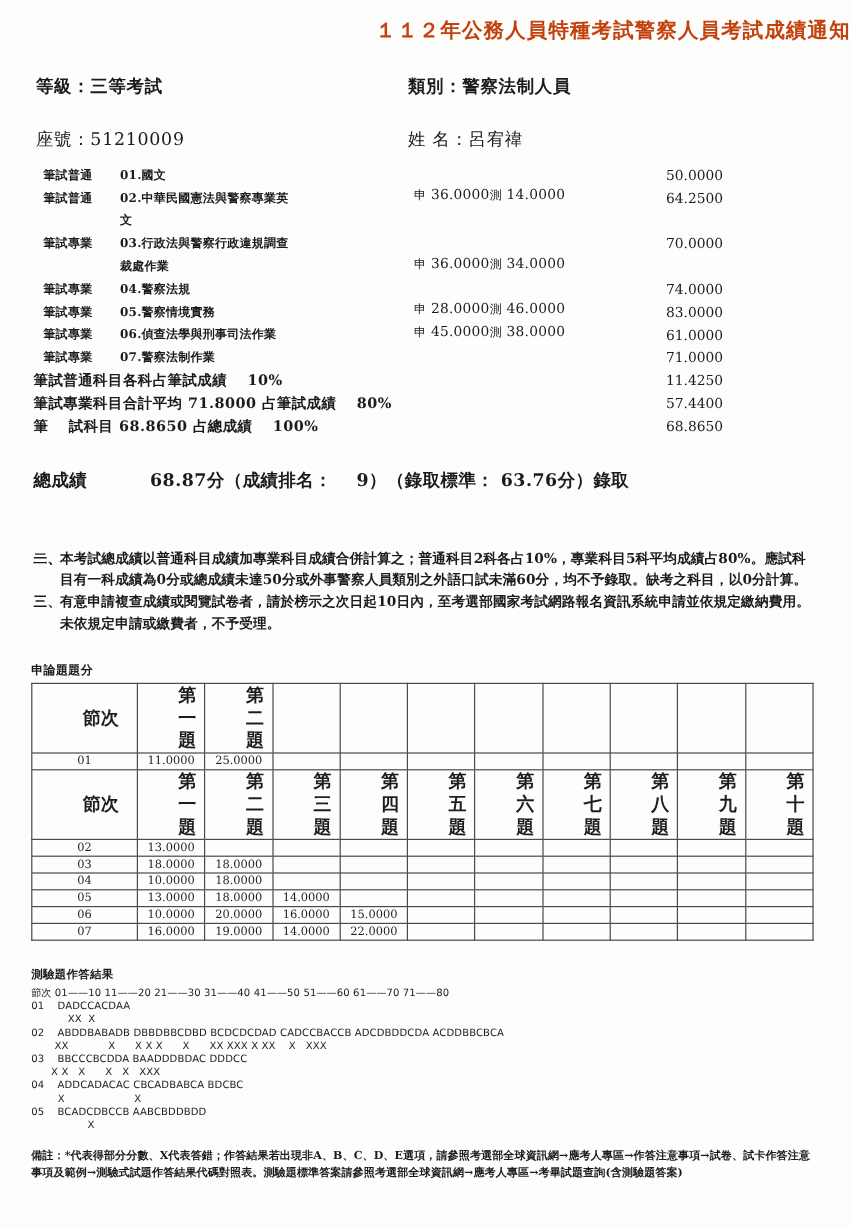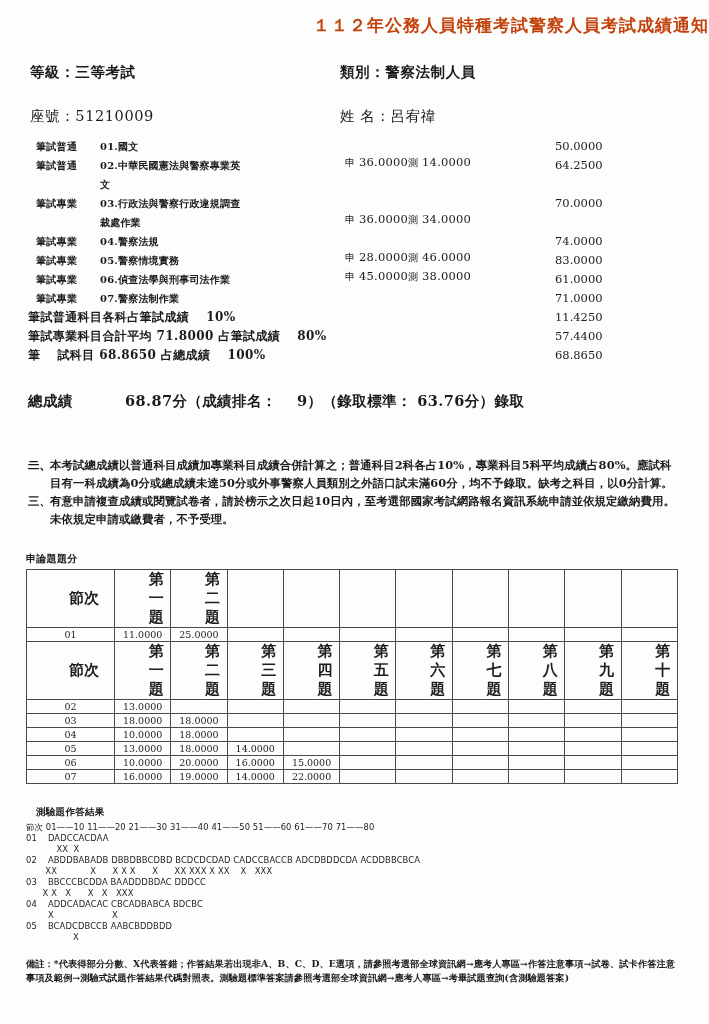--- a/index.html
+++ b/index.html
@@ -187,21 +187,21 @@
   table.essay th {
     font-weight: bold;
     font-size: 15px;
     padding-left: 31px;
   }
   table.essay .c-sect { width: 52px; }
   table.essay td.val { text-align: center; font-size: 9.5px; }
 
   
   .ans-title {
-    margin: 22px 0 2px 36px;
+    margin: 22px 0 2px 26px;
     font-size: 9.5px;
     font-weight: bold;
     letter-spacing: 0.3px;
   }
   .ans-block {
     margin-left: 26px;
     font-family: "DejaVu Sans", "Liberation Sans", sans-serif;
     font-size: 8.4px;
     line-height: 11px;
     letter-spacing: 0.1px;

